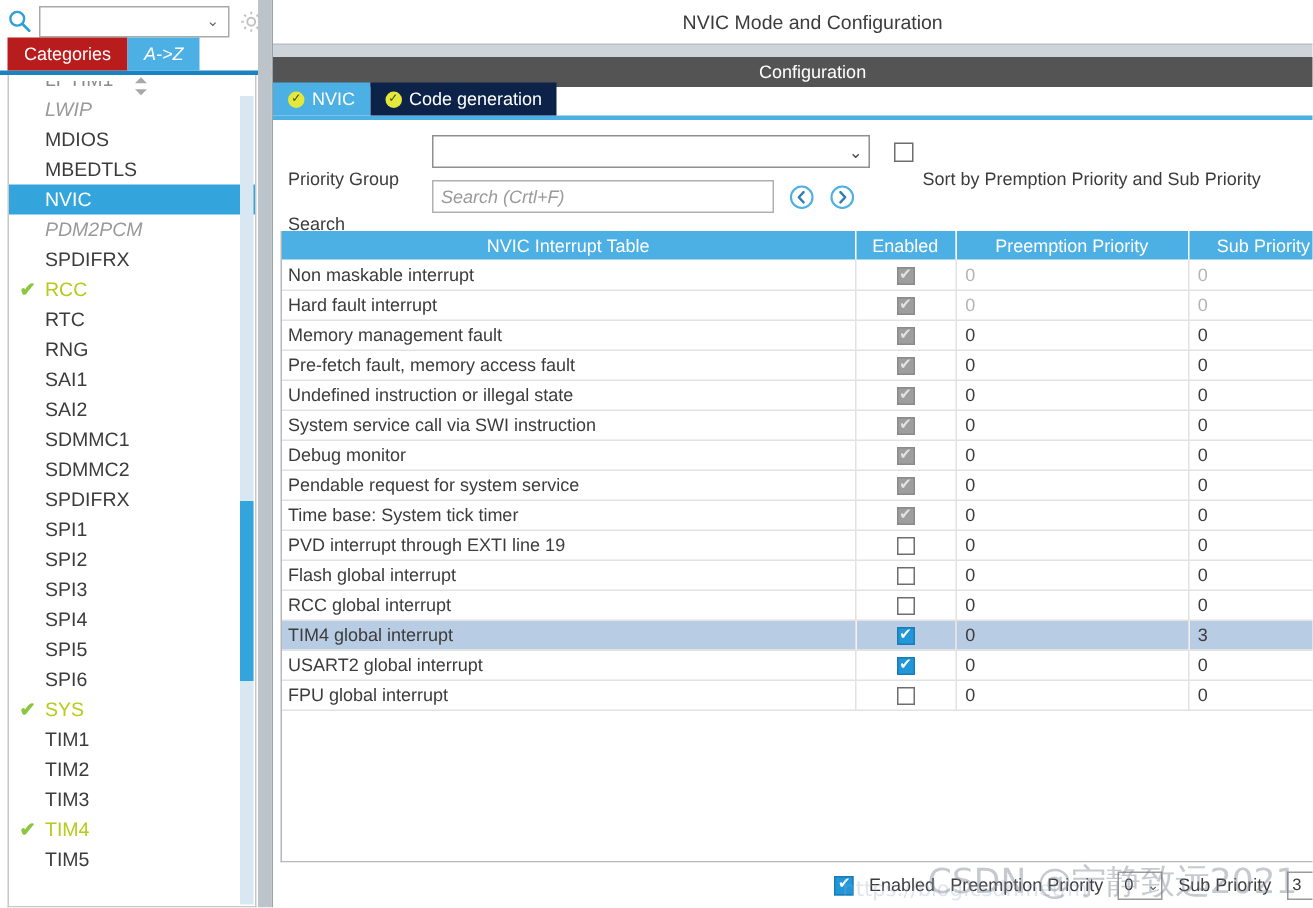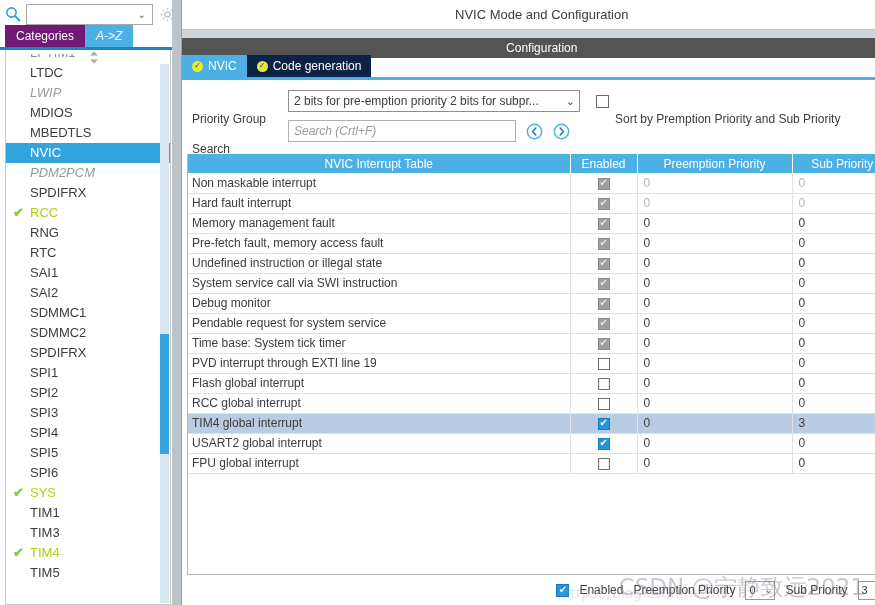--- a/index.html
+++ b/index.html
@@ -74,21 +74,21 @@
     border-bottom: 3px solid #1b82c4;
   }
   .cat-tab {
     height: 22px;
     line-height: 22px;
     padding: 0 11px;
     font-size: 12px;
     color: #ffffff;
     white-space: nowrap;
   }
-  .cat-tab.dark { background: #701a75; font-weight: normal; margin-top: 12px; }
+  .cat-tab.dark { background: #b91c1c; font-weight: normal; margin-top: 12px; }
   .cat-tab.light { background: #4cb0e4; font-style: italic; }
 
   .peripheral-list-wrap {
     position: relative;
     flex: 1;
     margin: 0 10px 0 5px;
     border: 1px solid #c8c8c8;
     border-top: none;
     background: #ffffff;
     overflow: hidden;
@@ -429,43 +429,43 @@
         <svg width="12" height="13" viewBox="0 0 12 13">
           <polygon points="6,0.5 10,4.5 2,4.5" fill="#a8a8a8"></polygon>
           <polygon points="6,12.5 10,8.5 2,8.5" fill="#a8a8a8"></polygon>
         </svg>
       </span>
       <div class="list-scrollbar">
         <div class="thumb"></div>
       </div>
       <div class="plist" id="plist" style="top: 4px;">
           <div class="pitem" style="color: rgb(141, 141, 141); margin-top: -11px;"><span>LPTIM1</span></div>
-          <div class="pitem"><span>LTDC</span></div>
           <div class="pitem disabled"><span>LWIP</span></div>
           <div class="pitem"><span>MDIOS</span></div>
           <div class="pitem"><span>MBEDTLS</span></div>
           <div class="pitem selected"><span>NVIC</span></div>
           <div class="pitem disabled"><span>PDM2PCM</span></div>
           <div class="pitem"><span>SPDIFRX</span></div>
           <div class="pitem configured"><span class="tick">✔</span><span>RCC</span></div>
+          <div class="pitem"><span>RTC</span></div>
           <div class="pitem"><span>RNG</span></div>
-          <div class="pitem"><span>RTC</span></div>
           <div class="pitem"><span>SAI1</span></div>
           <div class="pitem"><span>SAI2</span></div>
           <div class="pitem"><span>SDMMC1</span></div>
           <div class="pitem"><span>SDMMC2</span></div>
           <div class="pitem"><span>SPDIFRX</span></div>
           <div class="pitem"><span>SPI1</span></div>
           <div class="pitem"><span>SPI2</span></div>
           <div class="pitem"><span>SPI3</span></div>
           <div class="pitem"><span>SPI4</span></div>
           <div class="pitem"><span>SPI5</span></div>
           <div class="pitem"><span>SPI6</span></div>
           <div class="pitem configured"><span class="tick">✔</span><span>SYS</span></div>
           <div class="pitem"><span>TIM1</span></div>
+          <div class="pitem"><span>TIM2</span></div>
           <div class="pitem"><span>TIM3</span></div>
           <div class="pitem configured"><span class="tick">✔</span><span>TIM4</span></div>
           <div class="pitem"><span>TIM5</span></div>
           <div class="pitem" style="color: rgb(141, 141, 141);"></div>
         </div>
     </div>
 
     <div class="sidebar-edge"></div>
   </div>
 
@@ -485,21 +485,20 @@
         <span>Code generation</span>
       </div>
     </div>
 
     <div class="config-body">
 
       <div class="form-area">
         <div class="form-row">
           <span class="lbl w-prio">Priority Group</span>
           <div class="pg-select">
-            <span>2 bits for pre-emption priority 2 bits for subpr...</span>
             <span class="caret">⌄</span>
           </div>
           <div class="cb-row">
             <span class="cbox"></span>
             <span class="lbl">Sort by Premption Priority and Sub Priority</span>
           </div>
         </div>
 
         <div class="form-row">
           <span class="lbl w-search">Search</span>

